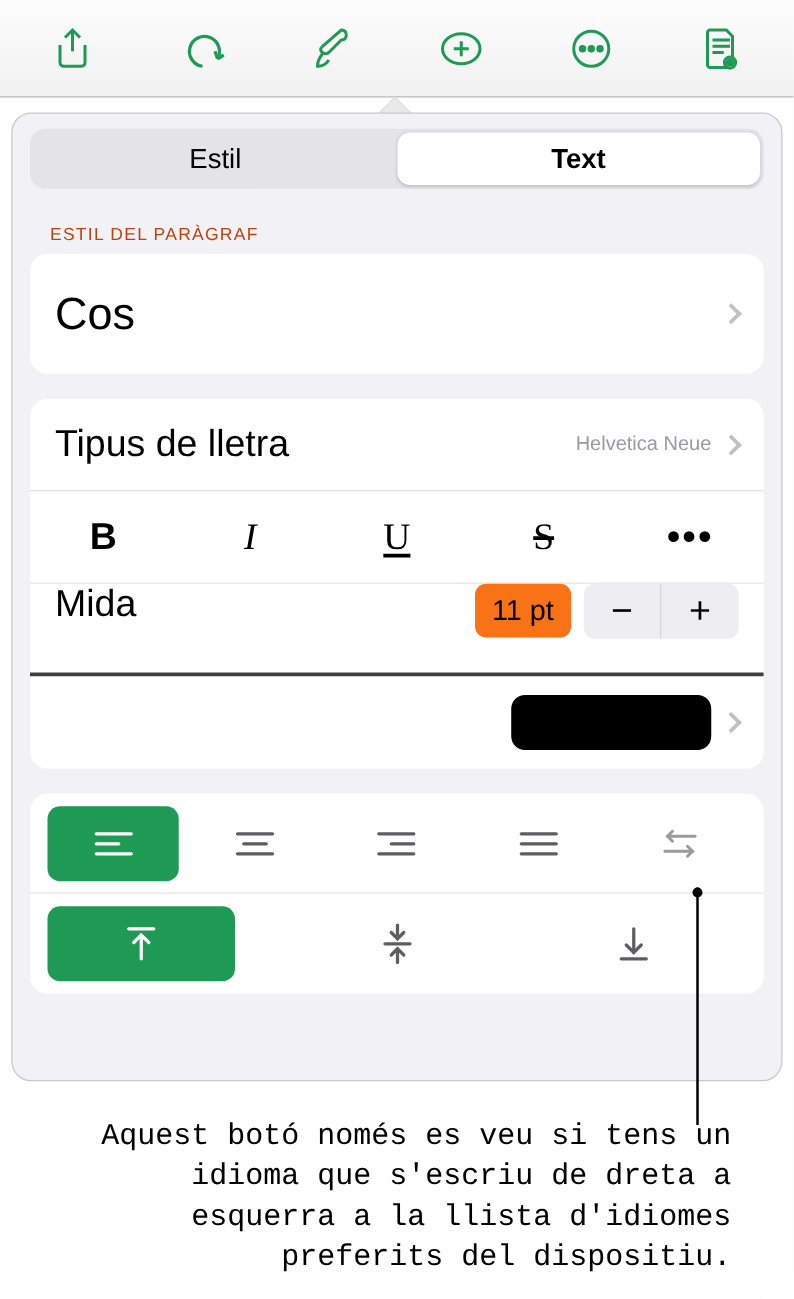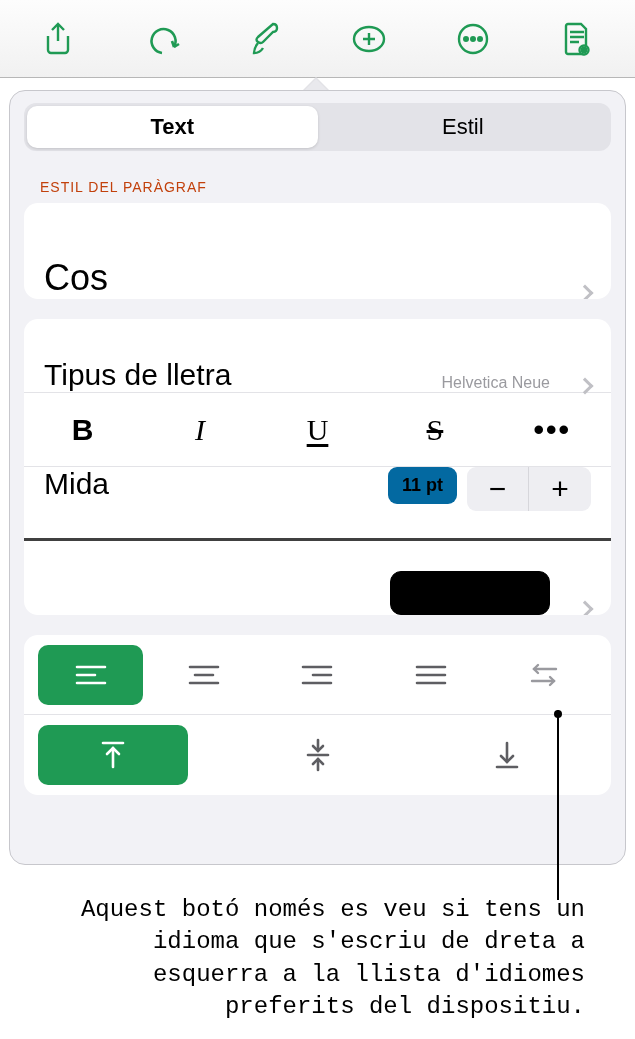--- a/index.html
+++ b/index.html
@@ -83,25 +83,24 @@
     text-transform:uppercase;
   }
   .card{
     margin: 0 14px 20px 14px;
     background:#fff;
     border-radius:14px;
     overflow:hidden;
   }
   .row{
     display:flex;
-    align-items:flex-end;
+    align-items:center;
     min-height:74px;
     padding: 0 20px;
     border-bottom:1px solid #e3e3e7;
-    gap:19px;
   }
   .row:last-child{border-bottom:none;}
   .row-big{ min-height:96px; }
   .row-label{ font-size:30px; color:#000; }
   .row-big .row-label{ font-size:36px; }
   .row-value{ margin-left:auto; font-size:16px; color:#9a9a9f; }
   .chev{
     margin-left:10px; width:12px;height:12px;
     border-top:3px solid #c0c0c5;
     border-right:3px solid #c0c0c5;
@@ -124,26 +123,25 @@
   .sb.bold{font-weight:800;font-family:-apple-system,Helvetica,Arial,sans-serif;}
   .sb.italic{font-style:italic;}
   .sb.underline{text-decoration:underline; text-underline-offset:4px;}
   .sb.strike{text-decoration:line-through;}
   .sb.more{letter-spacing:2px;font-weight:700;font-family:-apple-system,sans-serif;}
   .size-row{
     display:flex;align-items:flex-start;height:74px;padding:0 20px;border-bottom:3px solid #404040;
   }
   .size-pill{
     margin-left:auto;
-    background:#0369a1;
+    background:#f97316;
     border-radius:9px;
     padding:8px 14px;
-    font-size:18px;
+    font-size:23px;
     color:#000;
-    font-weight:bold;
   }
   .stepper{
     margin-left:10px;
     display:flex;
     background:#eeeef2;
     border-radius:9px;
     overflow:hidden;
   }
   .step{
     width:62px;height:44px;
@@ -260,22 +258,22 @@
       <circle cx="23" cy="29" r="4.5" fill="#fff"></circle>
       <circle cx="23" cy="29" r="2.2" fill="currentColor"></circle>
     </svg>
   </div>
 </div>
 <div class="pointer"></div>
 
 <div class="panel">
 
   <div class="segmented">
+    <div class="seg-btn">Estil</div>
     <div class="seg-btn selected">Text</div>
-    <div class="seg-btn">Estil</div>
   </div>
 
   <div class="section-label">ESTIL DEL PARÀGRAF</div>
 
   <div class="card">
     <div class="row row-big">
       <div class="row-label">Cos</div>
       <div style="margin-left:auto"></div>
       <div class="chev"></div>
     </div>

